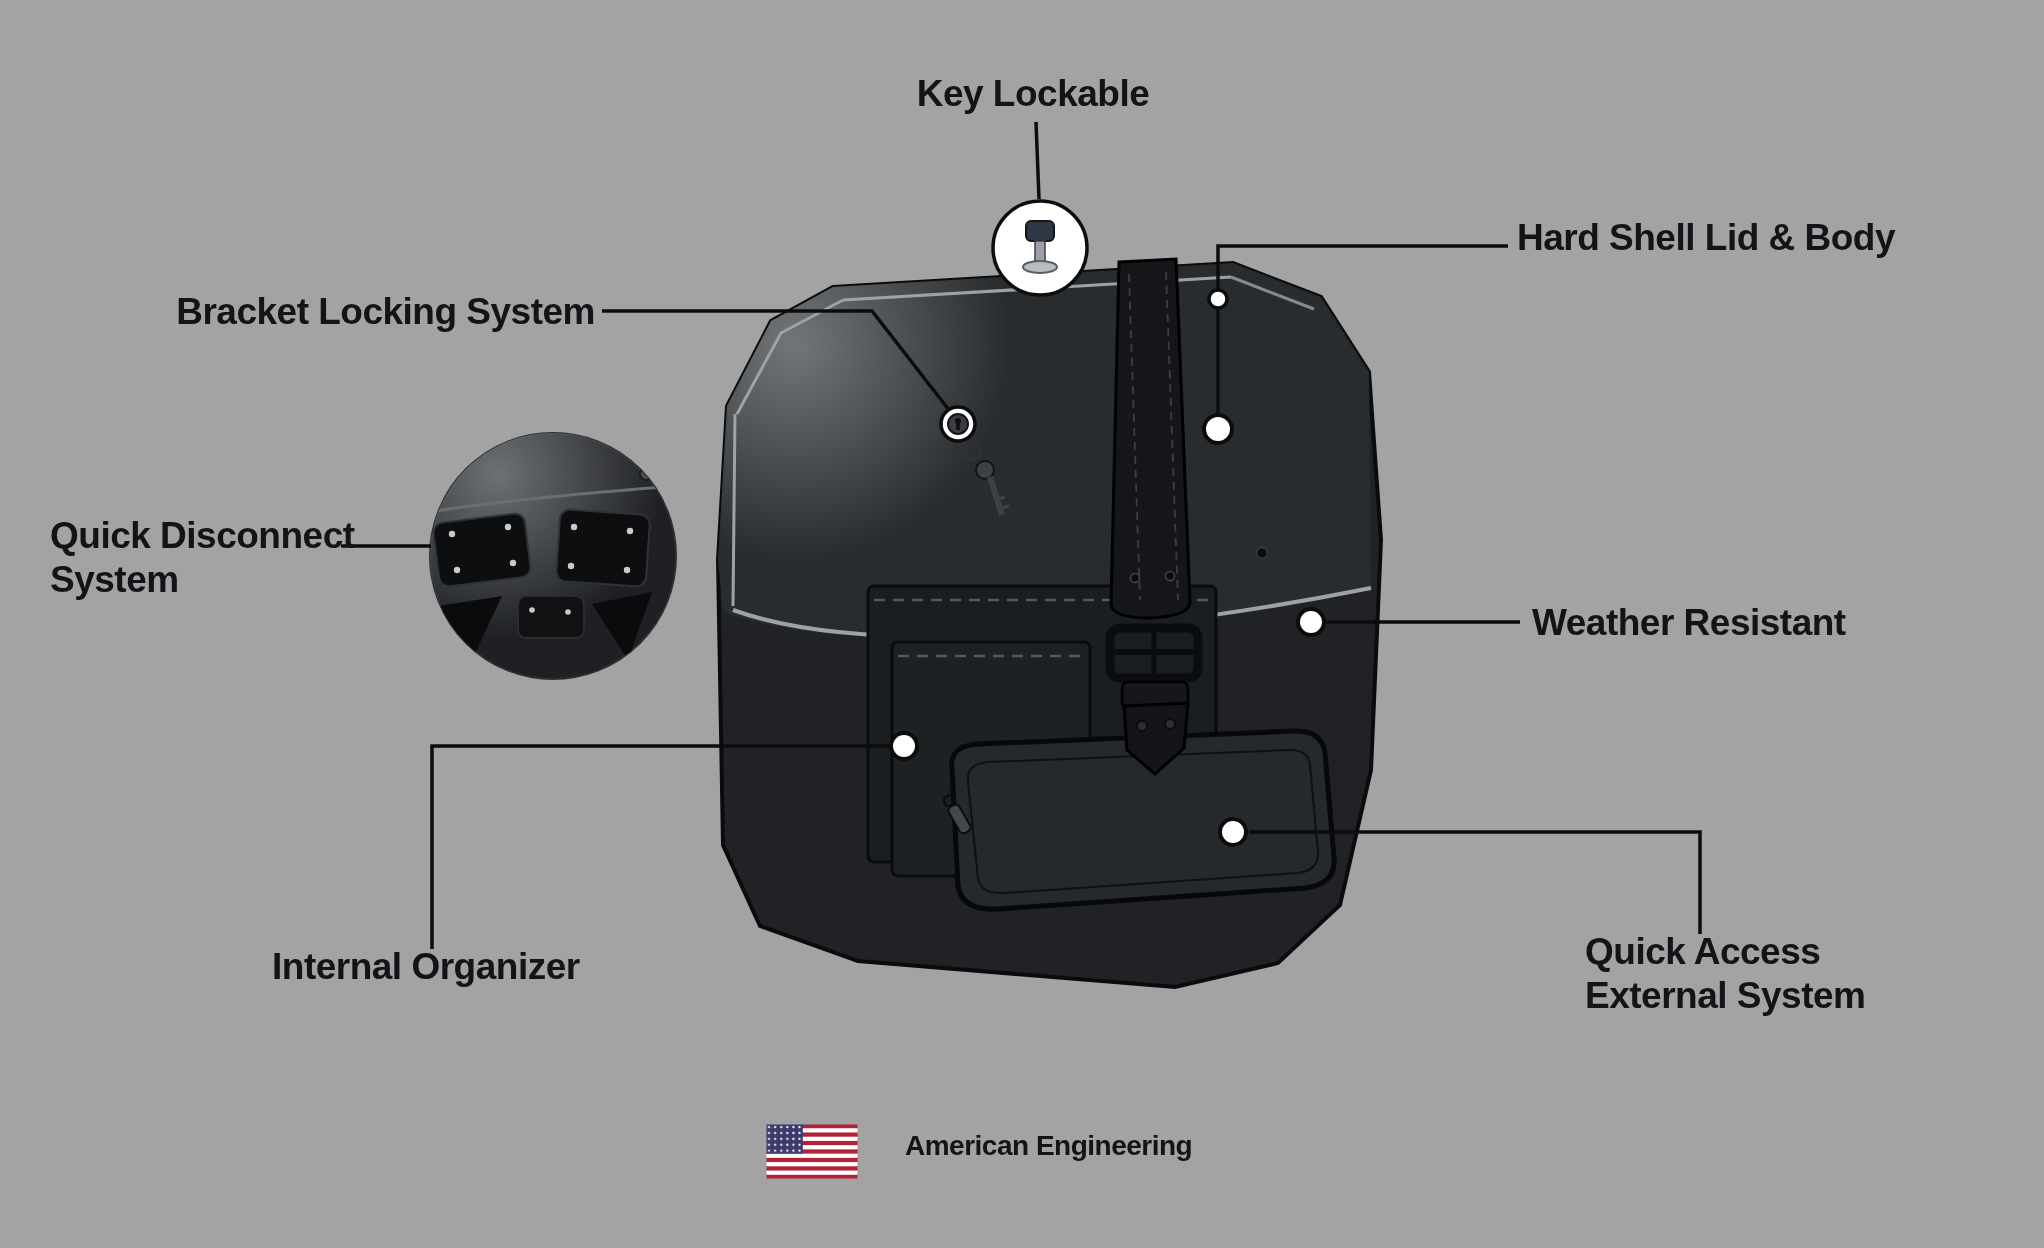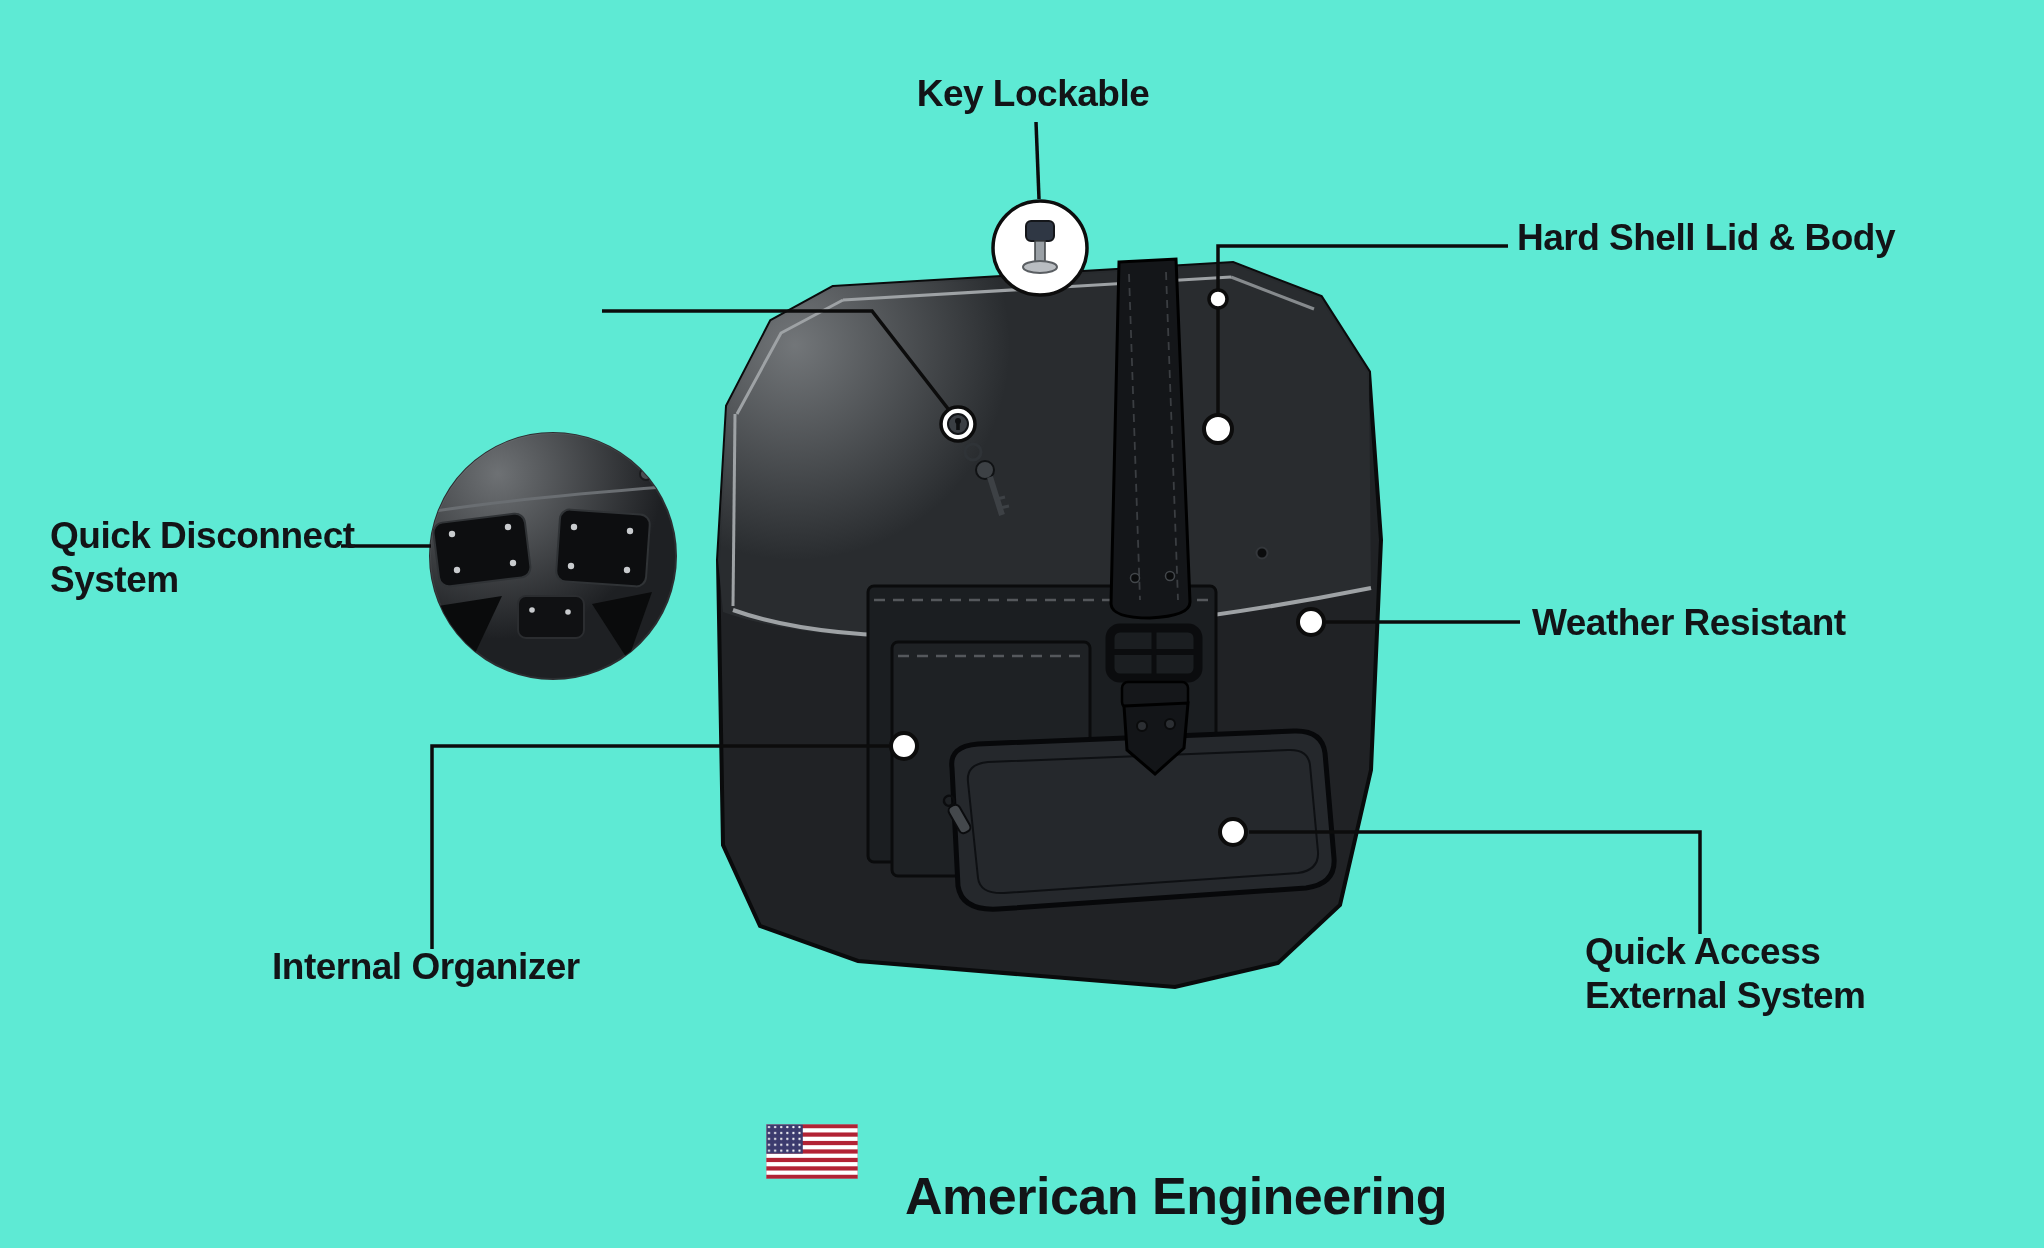--- a/index.html
+++ b/index.html
@@ -1,27 +1,27 @@
 <!DOCTYPE html>
 <html><head>
 <meta charset="utf-8">
 <style>
   html,body{margin:0;padding:0;background:#ffffff;}
   .canvas{
-    position:relative;width:2044px;height:1248px;background:#5eead4;
+    position:relative;width:2044px;height:1248px;background:#a3a3a3;
     font-family:"Liberation Sans",sans-serif;overflow:hidden;
   }
   .scene{position:absolute;left:0;top:0;}
   .label{
     position:absolute;font-weight:700;font-size:37px;line-height:1.2;
     color:#131417;letter-spacing:-0.5px;white-space:pre-line;
   }
   .label.center{transform:translateX(-50%);text-align:center;}
   .label.right{text-align:right;}
-  .footer-label{font-size:52px;letter-spacing:-0.5px;margin-top:36px;}
+  .footer-label{font-size:28px;letter-spacing:-0.5px;}
   .flag{position:absolute;}
 </style>
 </head>
 <body>
 
 <div class="canvas">
 
   <svg class="scene" width="2044" height="1248" viewBox="0 0 2044 1248">
     <defs>
       <clipPath id="bagClip">
@@ -150,20 +150,21 @@
       <g>
         <rect x="1026" y="221" width="28" height="20" rx="5" fill="#2f3744" stroke="#14161a" stroke-width="2"></rect>
         <rect x="1035" y="241" width="10" height="23" fill="#9aa0a5" stroke="#3c4043" stroke-width="1.5"></rect>
         <ellipse cx="1040" cy="267" rx="17" ry="6" fill="#b9bdc1" stroke="#5a5e62" stroke-width="2"></ellipse>
       </g>
     </g>
   </svg>
 
   <div class="label center" style="left:1033px;top:72px">Key Lockable</div>
   <div class="label" style="left:1517px;top:216px">Hard Shell Lid &amp; Body</div>
+  <div class="label right" style="right:1449px;top:290px">Bracket Locking System</div>
   <div class="label" style="left:1532px;top:601px">Weather Resistant</div>
   <div class="label" style="left:50px;top:514px">Quick Disconnect
 System</div>
   <div class="label" style="left:272px;top:945px">Internal Organizer</div>
   <div class="label" style="left:1585px;top:930px">Quick Access
 External System</div>
 
   <div class="flag" style="left:766px;top:1124px">
     <svg width="92" height="55" viewBox="0 0 92 55">
       <defs>

